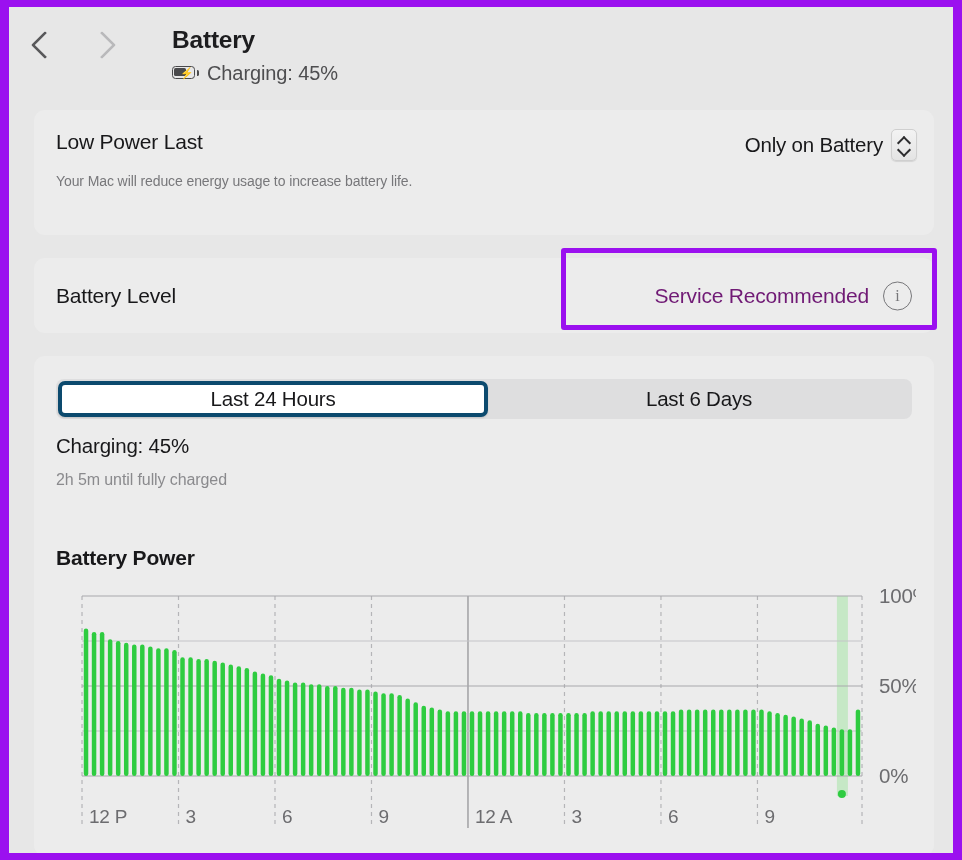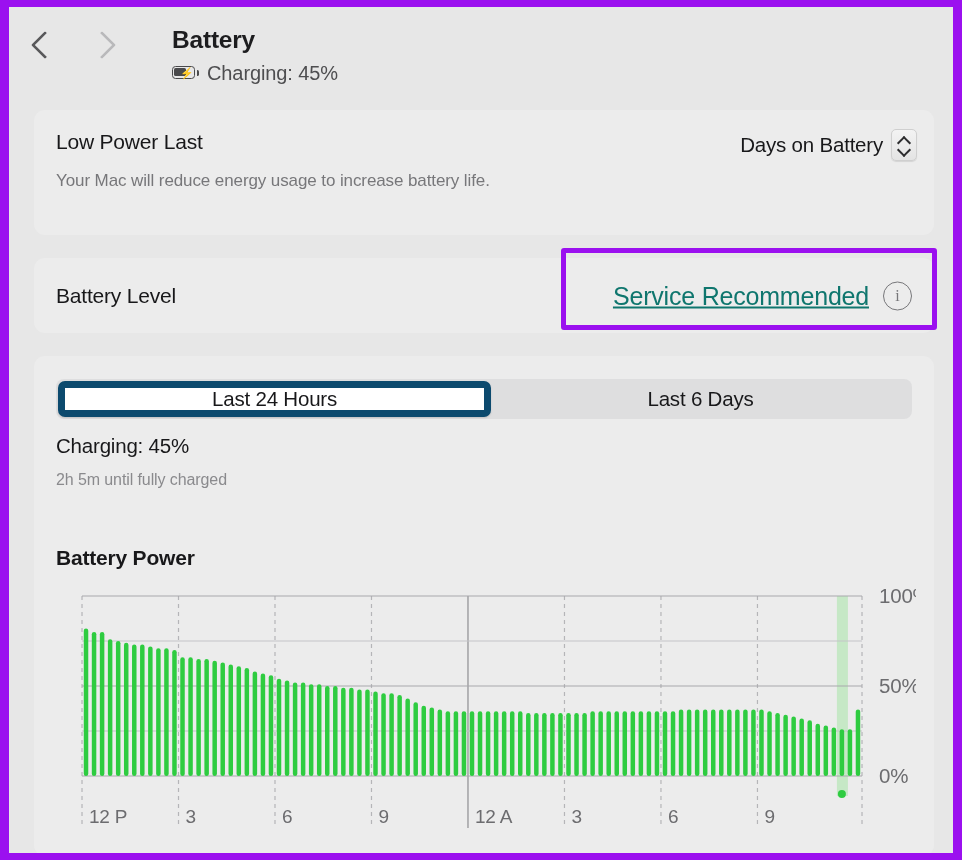--- a/index.html
+++ b/index.html
@@ -145,21 +145,21 @@
     position: absolute;
     left: 22px; top: 20px;
     font-size: 21px;
     color: #18181a;
     letter-spacing: -0.2px;
   }
   .lpm-sub {
     position: absolute;
     left: 22px; top: 57px;
     width: 560px;
-    font-size: 17px;
+    font-size: 14px;
     line-height: 28px;
     color: #77777a;
     letter-spacing: -0.1px;
   }
   .lpm-select {
     position: absolute;
     right: 17px;
     top: 19px;
     display: flex;
     align-items: center;
@@ -205,24 +205,23 @@
   .health-status {
     position: absolute;
     right: 22px;
     top: 50%;
     transform: translateY(-50%);
     display: flex;
     align-items: center;
     gap: 14px;
   }
   .health-status-text {
-    font-size: 25px;
-    color: #0f766e;
-    letter-spacing: -0.2px;
-    text-decoration: underline;
+    font-size: 21px;
+    color: #701a75;
+    letter-spacing: -0.2px;
   }
   .info-icon {
     width: 29px;
     height: 29px;
     border: 1.7px solid #77777a;
     border-radius: 50%;
     position: relative;
     box-sizing: border-box;
   }
   .info-icon::after {
@@ -270,21 +269,21 @@
     align-items: center;
     justify-content: center;
     font-size: 20.5px;
     color: #18181a;
     letter-spacing: -0.2px;
     border-radius: 7px;
     box-sizing: border-box;
   }
   .seg.active {
     background: #ffffff;
-    border: 7px solid #0c4a6e;
+    border: 4px solid #0c4a6e;
     box-shadow: 0 1px 2px rgba(0,0,0,0.13);
   }
 
   .usage-status {
     position: absolute;
     left: 22px;
     top: 78px;
     font-size: 20.5px;
     color: #18181a;
     letter-spacing: -0.2px;
@@ -351,21 +350,21 @@
         </span>
         <span class="charging-text">Charging: 45%</span>
       </div>
     </div>
   </div>
 
   <div class="card" id="card-lpm">
     <div class="lpm-title">Low Power Last</div>
     <div class="lpm-sub">Your Mac will reduce energy usage to increase battery life.</div>
     <div class="lpm-select">
-      <span class="lpm-value">Days on Battery</span>
+      <span class="lpm-value">Only on Battery</span>
       <span class="stepper"></span>
     </div>
   </div>
 
   <div class="card" id="card-health">
     <div class="health-title">Battery Level</div>
     <div class="health-status">
       <span class="health-status-text">Service Recommended</span>
       <span class="info-icon"></span>
     </div>

